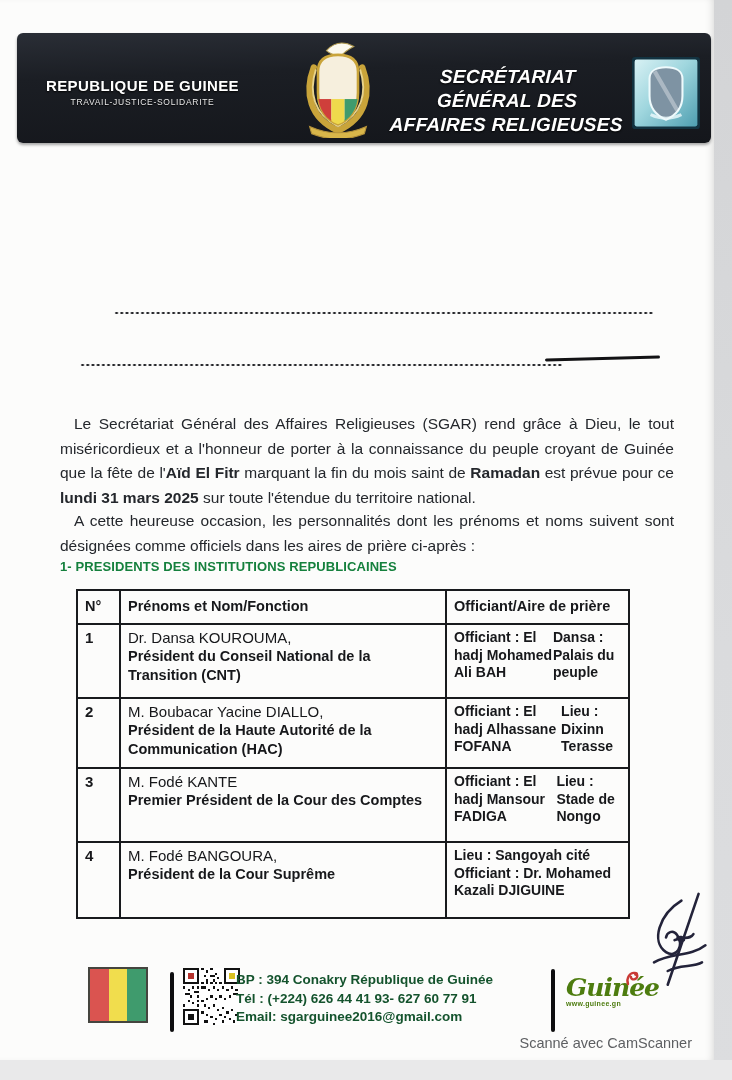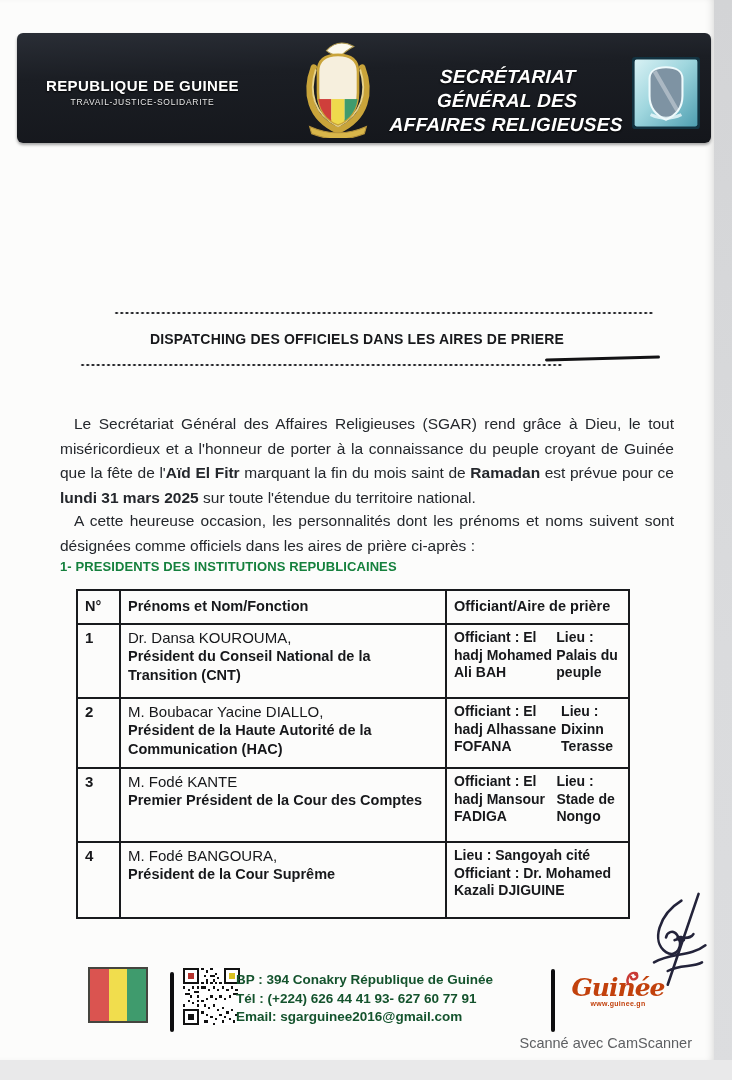--- a/index.html
+++ b/index.html
@@ -66,21 +66,21 @@
   
   .flag{position:absolute;left:88px;top:967px;width:60px;height:56px;display:flex;
         border:2.5px solid #45453f;box-sizing:border-box;}
   .flag .s{flex:1;}
   .fdiv{position:absolute;background:#0d0d0f;border-radius:2px;}
   .fdiv1{left:170px;top:972px;width:3.5px;height:60px;}
   .fdiv2{left:551px;top:969px;width:4px;height:63px;}
   .qr{position:absolute;left:183px;top:968px;}
   .contact{position:absolute;left:236px;top:971px;width:300px;text-align:left;
            font-size:13.5px;font-weight:bold;color:#14532d;line-height:18.5px;white-space:nowrap;}
-  .logo{position:absolute;left:566px;top:974px;width:104px;text-align:center;color:#c2410c;}
+  .logo{position:absolute;left:566px;top:974px;width:104px;color:#4d7c0f;}
   .logo-bird{position:absolute;left:56px;top:-4px;}
   .logo-text{font-family:"DejaVu Serif",serif;font-style:italic;font-weight:bold;
              font-size:25px;letter-spacing:-1px;line-height:28px;}
   .logo-url{font-size:7px;font-weight:bold;letter-spacing:.3px;margin-top:-2px;}
   .signature{position:absolute;left:642px;top:880px;}
 
   .scan-label{position:absolute;right:22px;top:1035px;font-size:14.5px;color:#5d5f62;}
   .bottom-strip{position:absolute;left:0;top:1060px;width:732px;height:20px;background:#e9e9ea;}
 </style>
 </head>
@@ -129,21 +129,20 @@
         <rect x="0" y="0" width="66" height="70" rx="3" fill="#123240"></rect>
         <rect x="2.5" y="2.5" width="61" height="65" rx="2" fill="url(#teal)"></rect>
         <path d="M33,10 C43,10 49,14 49,21 L49,38 C49,50 42,57 33,61 C24,57 17,50 17,38 L17,21 C17,14 23,10 33,10 Z" fill="#7e93a3" stroke="#eefafc" stroke-width="2"></path>
         <path d="M22,14 L44,52" stroke="#ffffff" stroke-width="4" opacity=".35"></path>
         <path d="M18,56 Q33,63 48,56" fill="none" stroke="#eefafc" stroke-width="3" opacity=".8"></path>
       </svg>
     </div>
 
 
     <div class="dots dots1"></div>
-    <div class="subject">DISPATCHING DES OFFICIELS DANS LES AIRES DE PRIERE</div>
     <div class="dots dots2"></div>
     <div class="subject-underline"></div>
 
     <p class="para para1"><span>Le Secrétariat Général des Affaires Religieuses (SGAR) rend grâce à Dieu, le tout miséricordieux et a l'honneur de porter à la connaissance du peuple croyant de Guinée que la fête de l'</span><span class="b">Aïd El Fitr</span><span> marquant la fin du mois saint de </span><span class="b">Ramadan</span><span> est prévue pour ce </span><span class="b">lundi 31 mars 2025</span><span> sur toute l'étendue du territoire national.</span></p>
 
     <p class="para para2">A cette heureuse occasion, les personnalités dont les prénoms et noms suivent sont désignées comme officiels dans les aires de prière ci-après :</p>
 
     <div class="section-heading">1- PRESIDENTS DES INSTITUTIONS REPUBLICAINES</div>
 
     <table class="dispatch">
@@ -161,21 +160,21 @@
       <tr class="r1">
         <td class="num">1</td>
         <td>
           <span class="pname">Dr. Dansa KOUROUMA,</span>
           <span class="prole">Président du Conseil National de la Transition (CNT)</span>
         </td>
         <td>
           <div class="rcell rc1">
             <span>Officiant : El hadj Mohamed Ali BAH</span>
             <span class="rspacer"></span>
-            <span>Lieu : Palais du peuple</span>
+            <span>Dansa : Palais du peuple</span>
           </div>
         </td>
       </tr>
       <tr class="r2">
         <td class="num">2</td>
         <td>
           <span class="pname">M. Boubacar Yacine DIALLO,</span>
           <span class="prole">Président de la Haute Autorité de la Communication (HAC)</span>
         </td>
         <td>

